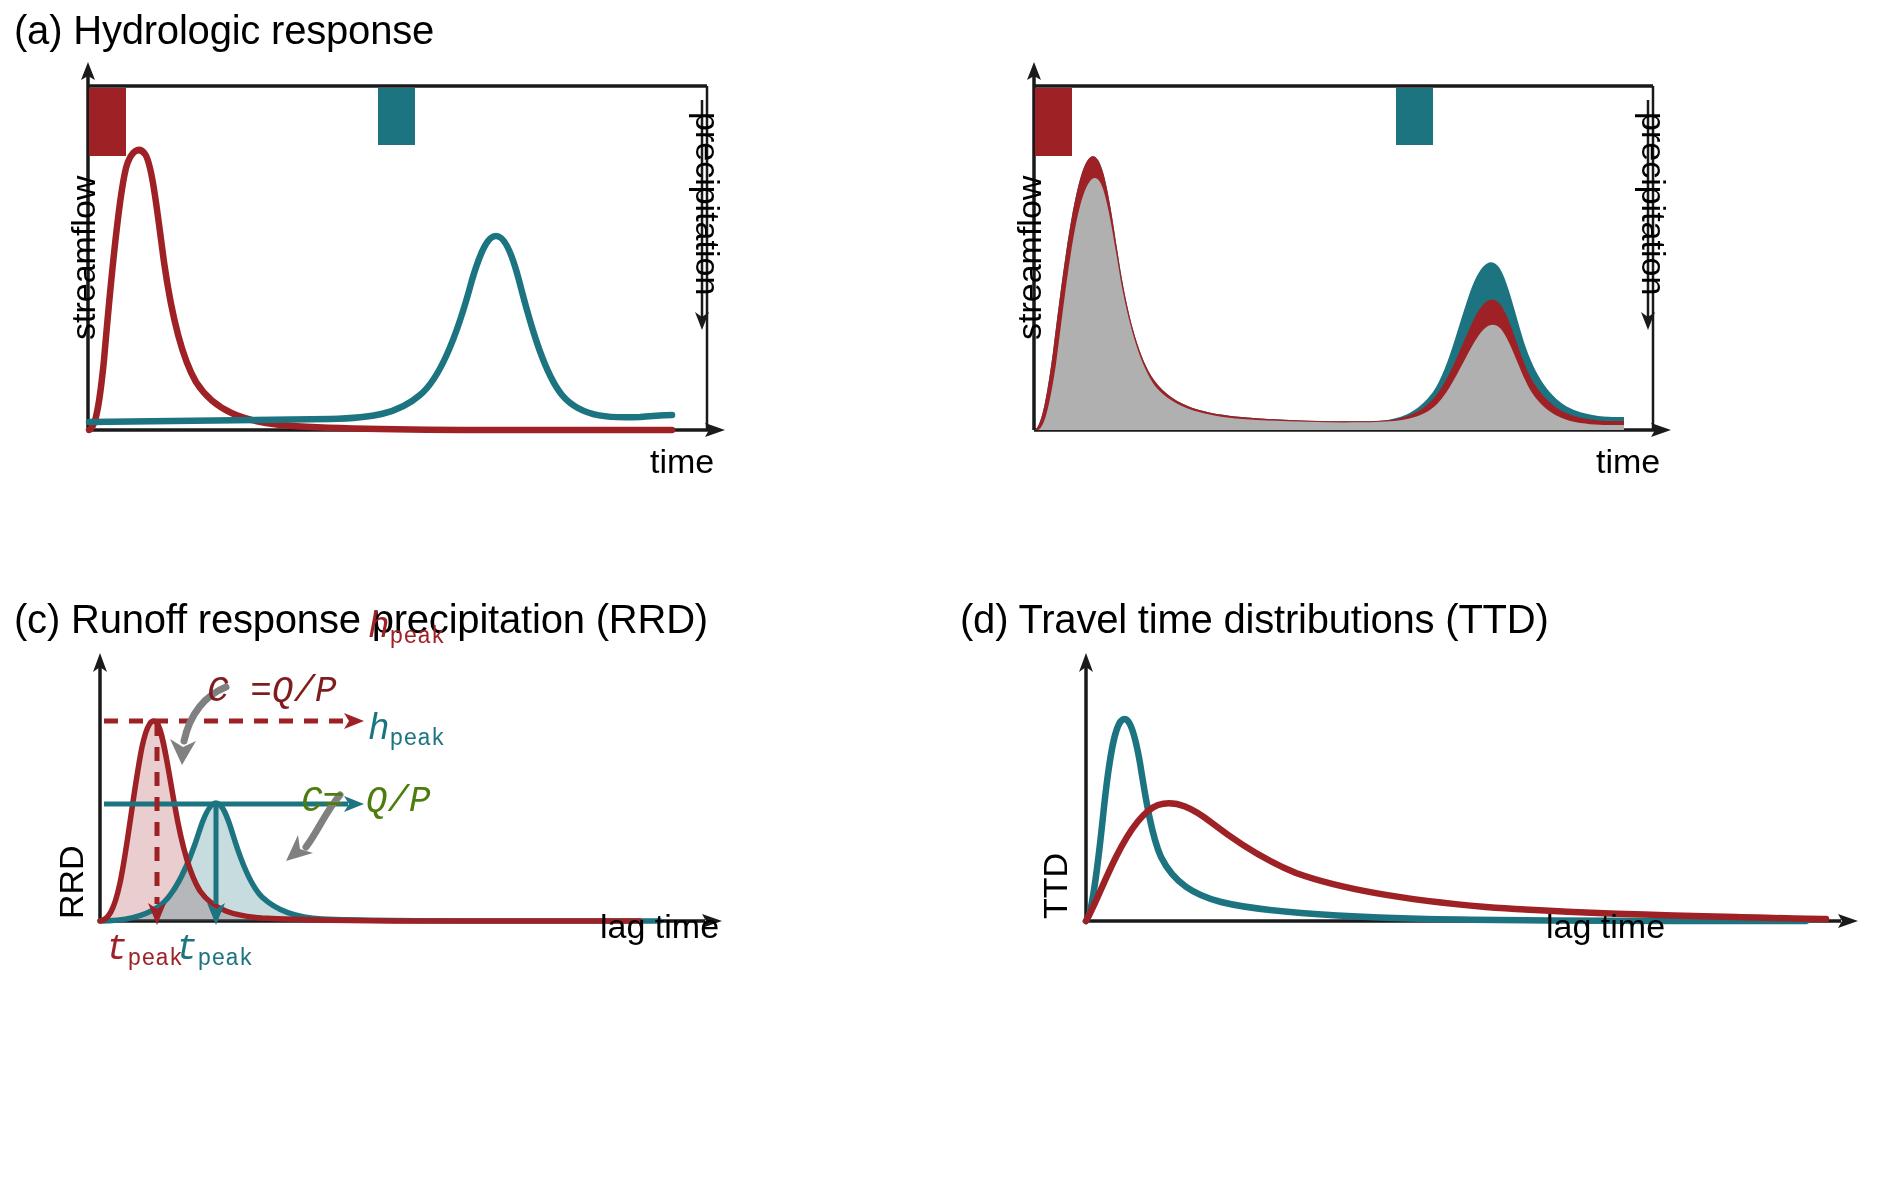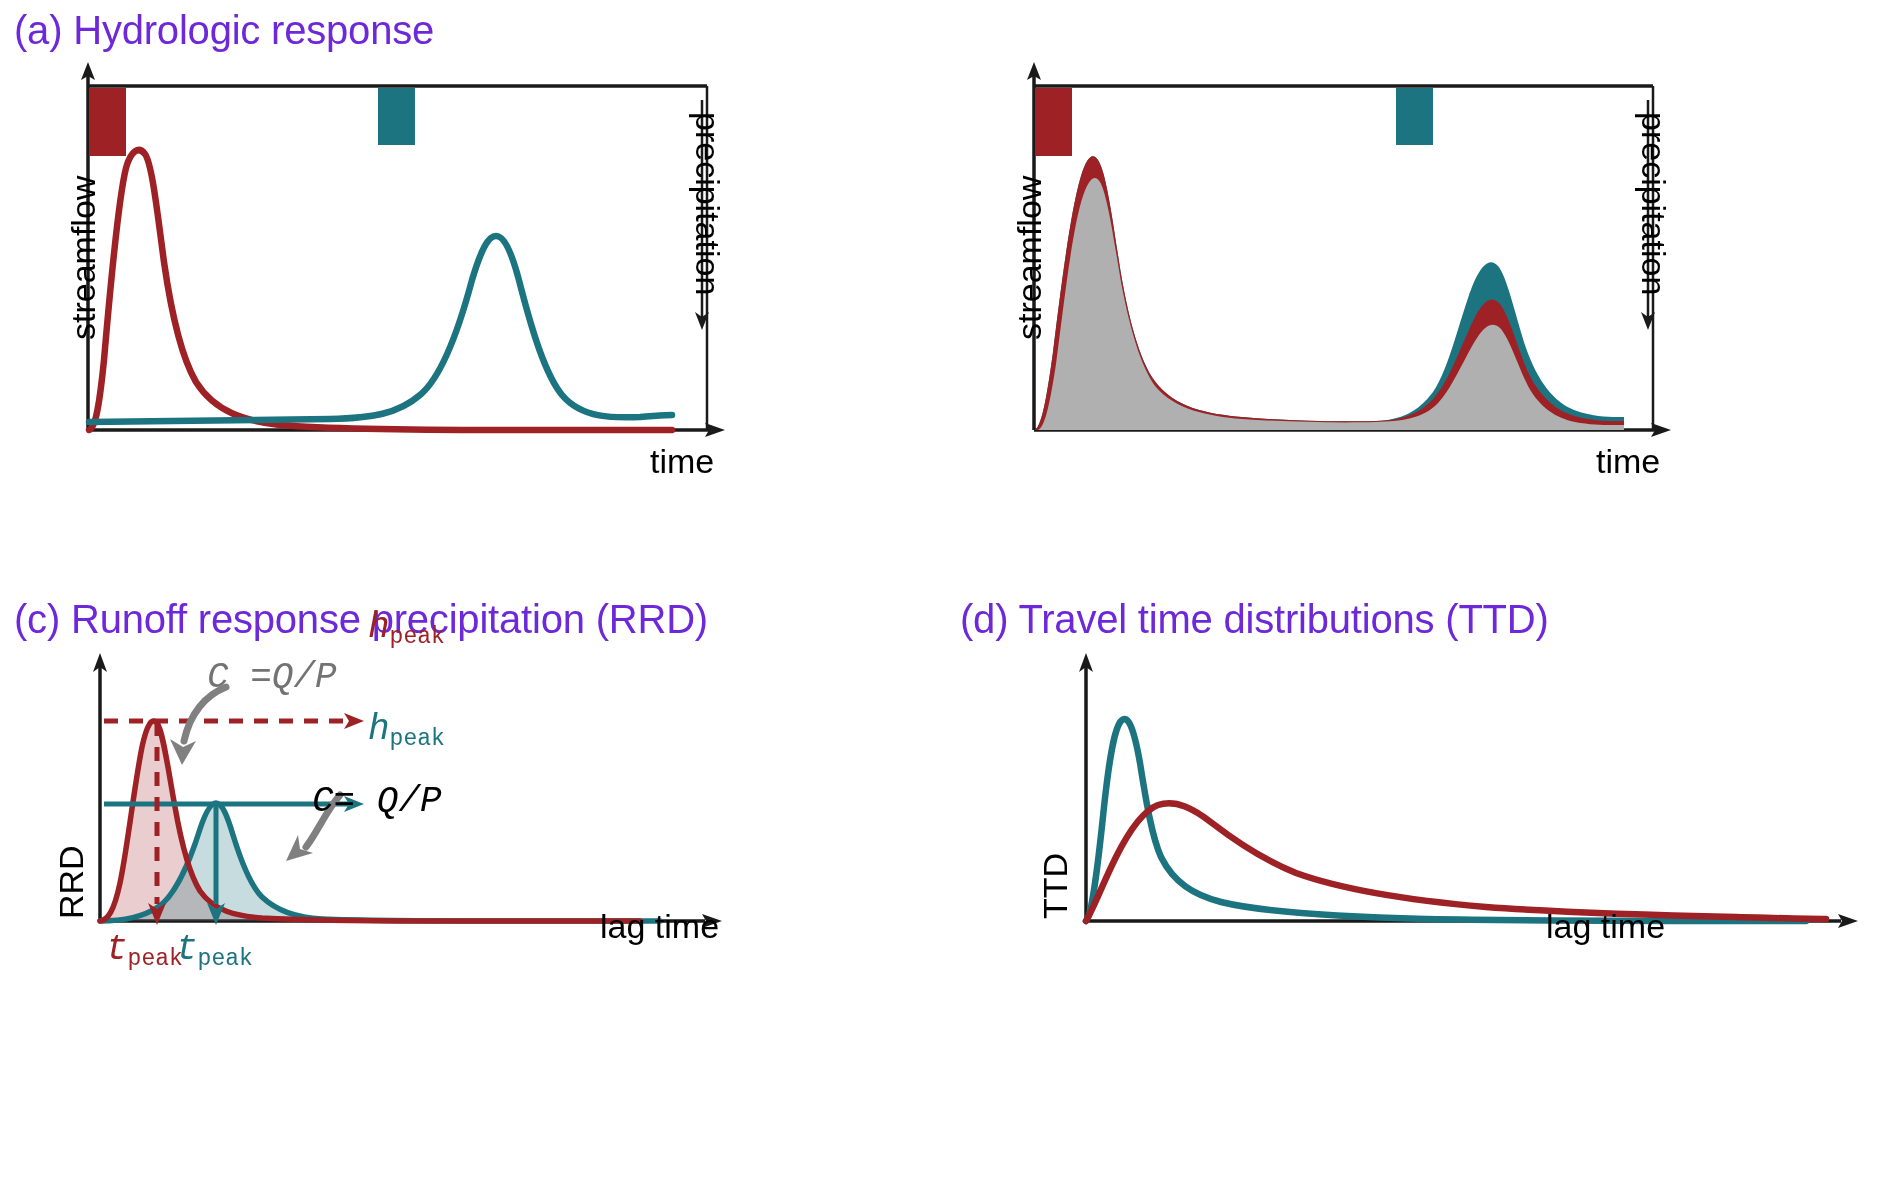--- a/index.html
+++ b/index.html
@@ -20,21 +20,21 @@
     height: 1178px;
   }
   .panel {
     position: absolute;
   }
   .panel-title {
     position: absolute;
     font-family: "Liberation Sans", sans-serif;
     font-size: 40px;
     font-weight: 400;
-    color: #6d28d9;
+    color: #000000;
     white-space: nowrap;
     letter-spacing: -0.2px;
   }
   .axis-label {
     font-family: "Liberation Sans", sans-serif;
     font-size: 34px;
     font-weight: 400;
     color: #000000;
     white-space: nowrap;
     position: absolute;
@@ -182,23 +182,23 @@
     <div class="panel-title" style="left:14px; top:8px;">(c) Runoff response precipitation (RRD)</div>
 
     <div class="axis-label rot-ccw" style="left:52px; top:330px;">RRD</div>
 
     <div class="axis-label" style="left:600px; top:318px;">lag time</div>
 
     <div class="annot annot-h" style="left:368px; top:18px; color:#9E2125;"><i>h</i><sub>peak</sub></div>
 
     <div class="annot annot-h" style="left:368px; top:120px; color:#1C7480;"><i>h</i><sub>peak</sub></div>
 
-    <div class="annot annot-c" style="left:207px; top:68px; color:#737373;">C =Q/P</div>
-
-    <div class="annot annot-c" style="left:312px; top:192px; color:#000000;">C= Q/P</div>
+    <div class="annot annot-c" style="left:207px; top:82px; color:#7f1d1d;">C =Q/P</div>
+
+    <div class="annot annot-c" style="left:301px; top:192px; color:#4d7c0f;">C= Q/P</div>
 
     <div class="annot annot-t" style="left:106px; top:340px; color:#9E2125;"><i>t</i><sub>peak</sub></div>
 
     <div class="annot annot-t" style="left:176px; top:340px; color:#1C7480;"><i>t</i><sub>peak</sub></div>
 
     <svg width="946" height="589" viewBox="0 0 946 589">
 
       <line x1="100" y1="332" x2="100" y2="76" stroke="#1A1A1A" stroke-width="3.5"></line>
       <path d="M100,64 L93,83 L100,78 L107,83 Z" fill="#1A1A1A"></path>
 

